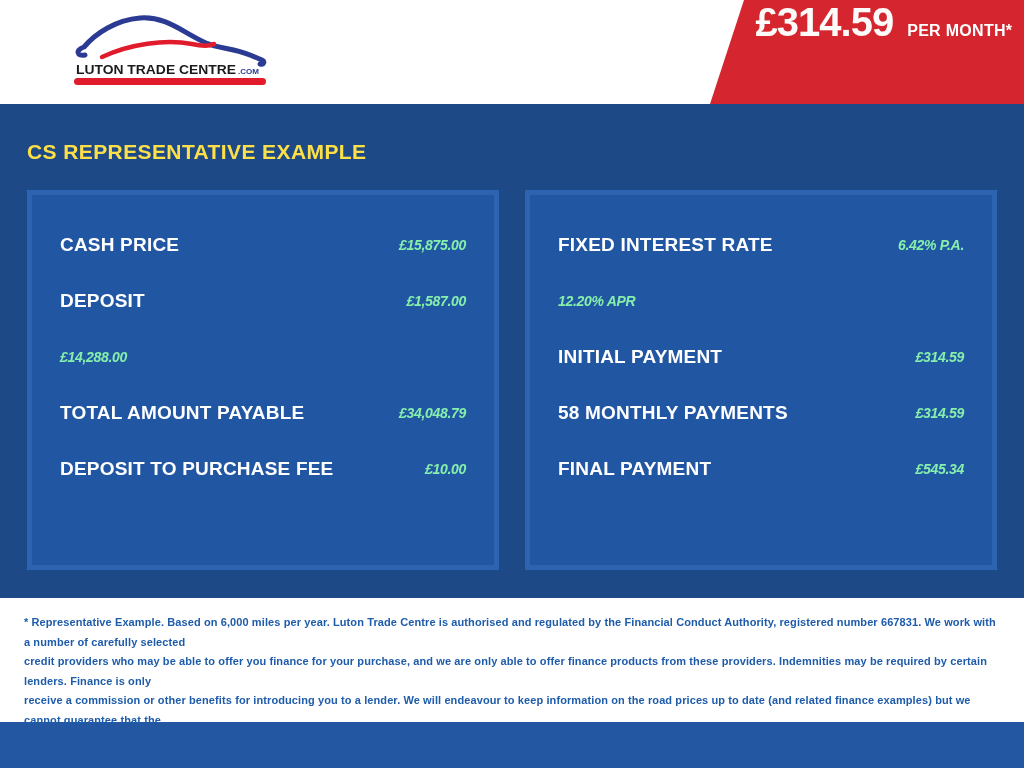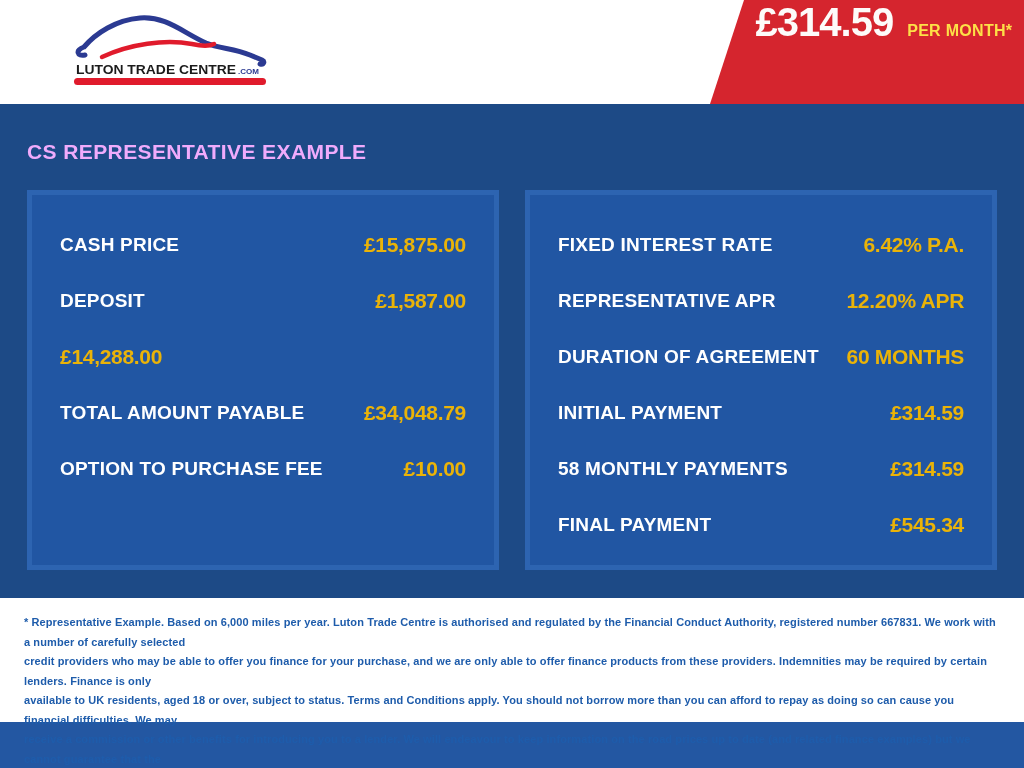--- a/index.html
+++ b/index.html
@@ -13,36 +13,36 @@
   .logo svg { width:100%; height:100%; }
 
   .price-banner {
     position:absolute; top:0; right:0; width:314px; height:104px;
     background:#d5252e;
     clip-path:polygon(34px 0, 100% 0, 100% 100%, 0 100%);
     display:flex; align-items:baseline; justify-content:center;
     gap:14px; padding-left:34px;
   }
   .price-amount { color:#fdfbf9; font-size:40px; font-weight:bold; letter-spacing:-1px; }
-  .price-period { color:#fde047; font-size:16px; font-weight:bold; letter-spacing:0.3px; }
+  .price-period { color:#ffffff; font-size:16px; font-weight:bold; letter-spacing:0.3px; }
 
   
   .main { width:1024px; height:494px; background:#1d4a86; }
   .section-title {
-    padding:36px 0 0 27px; color:#f0abfc; font-size:21px;
+    padding:36px 0 0 27px; color:#fde047; font-size:21px;
     font-weight:bold; letter-spacing:0.4px; line-height:24px;
   }
   .panels { display:flex; gap:26px; margin:26px 27px 7px 27px; }
   .panel {
     flex:1; height:380px; background:#2156a3;
     border:5px solid #2d64b1; padding:22px 28px 0 28px;
   }
   .frow { height:56px; display:flex; justify-content:space-between; align-items:center; }
   .flabel { color:#ffffff; font-size:19px; font-weight:bold; letter-spacing:0.2px; white-space:nowrap; }
-  .fvalue { color:#eab308; font-size:21px; font-weight:bold; letter-spacing:-0.3px; white-space:nowrap; }
+  .fvalue { color:#86efac; font-size:14px; font-weight:bold; letter-spacing:-0.3px; white-space:nowrap;font-style:italic; }
 
   
   .footer-white { width:1024px; height:124px; background:#ffffff; padding:15px 27px 0 24px; }
   .disclaimer-line {
     color:#1e5cab; font-size:11px; font-weight:bold; line-height:19.5px; letter-spacing:0.1px;
   }
   .bottom-bar { width:1024px; height:46px; background:#2357a2; }
 </style>
 </head>
 <body>
@@ -84,37 +84,32 @@
           <span class="fvalue">£1,587.00</span>
         </div>
         <div class="frow">
           <span class="fvalue">£14,288.00</span>
         </div>
         <div class="frow">
           <span class="flabel">TOTAL AMOUNT PAYABLE</span>
           <span class="fvalue">£34,048.79</span>
         </div>
         <div class="frow">
-          <span class="flabel">OPTION TO PURCHASE FEE</span>
+          <span class="flabel">DEPOSIT TO PURCHASE FEE</span>
           <span class="fvalue">£10.00</span>
         </div>
       </div>
 
       <div class="panel">
         <div class="frow">
           <span class="flabel">FIXED INTEREST RATE</span>
           <span class="fvalue">6.42% P.A.</span>
         </div>
         <div class="frow">
-          <span class="flabel">REPRESENTATIVE APR</span>
           <span class="fvalue">12.20% APR</span>
-        </div>
-        <div class="frow">
-          <span class="flabel">DURATION OF AGREEMENT</span>
-          <span class="fvalue">60 MONTHS</span>
         </div>
         <div class="frow">
           <span class="flabel">INITIAL PAYMENT</span>
           <span class="fvalue">£314.59</span>
         </div>
         <div class="frow">
           <span class="flabel">58 MONTHLY PAYMENTS</span>
           <span class="fvalue">£314.59</span>
         </div>
         <div class="frow">
@@ -122,20 +117,19 @@
           <span class="fvalue">£545.34</span>
         </div>
       </div>
 
     </div>
   </section>
 
   <div class="footer-white">
     <div class="disclaimer-line">* Representative Example. Based on 6,000 miles per year. Luton Trade Centre is authorised and regulated by the Financial Conduct Authority, registered number 667831. We work with a number of carefully selected</div>
     <div class="disclaimer-line">credit providers who may be able to offer you finance for your purchase, and we are only able to offer finance products from these providers. Indemnities may be required by certain lenders. Finance is only</div>
-    <div class="disclaimer-line">available to UK residents, aged 18 or over, subject to status. Terms and Conditions apply. You should not borrow more than you can afford to repay as doing so can cause you financial difficulties. We may</div>
     <div class="disclaimer-line">receive a commission or other benefits for introducing you to a lender. We will endeavour to keep information on the road prices up to date (and related finance examples) but we cannot guarantee that the</div>
 
   </div>
 
   <div class="bottom-bar"></div>
 
 </div>
 
 </body></html>

